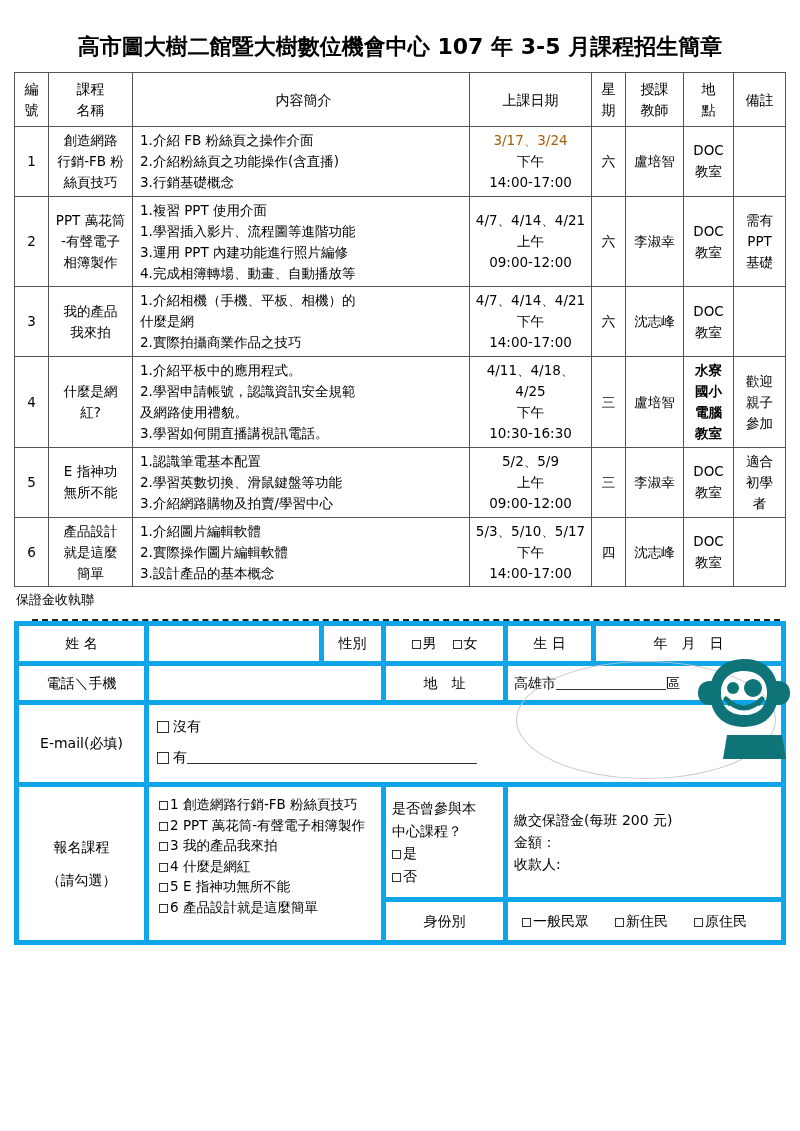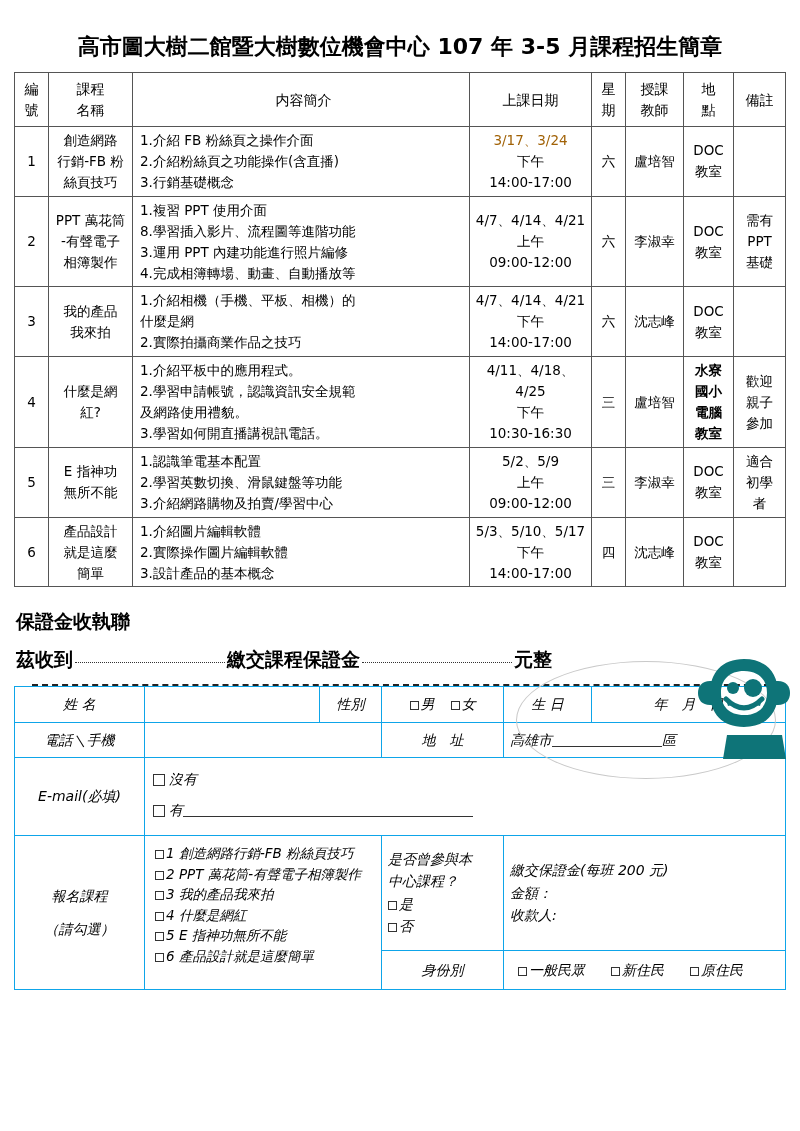--- a/index.html
+++ b/index.html
@@ -56,25 +56,24 @@
   .c-place  { width: 50px;  text-align: center; }
   .c-note   { width: 52px;  text-align: center; }
 
   .stackline { display: block; }
   .date-red { color: #a16207; }
   .bold-place { font-weight: bold; }
 
   
   .receipt {
     position: relative;
-    margin-top: 15px;
-    font-size: 19px;
+    margin-top: 0;
+    font-size: 13px;
     line-height: 2.0;
     z-index: 3;
-    font-weight: bold;
   }
   .receipt .line1 { padding-left: 2px; }
   .receipt .line2 { padding-left: 2px; }
   .dots {
     display: inline-block;
     width: 150px;
     border-bottom: 1.5px dotted #333;
     margin: 0 2px;
     vertical-align: 3px;
     height: 12px;
@@ -115,26 +114,25 @@
   .reg-head .rh-title { white-space: nowrap; }
   .reg-head .rh-date { font-weight: bold; margin-left: 30px; white-space: nowrap; }
   .reg-head .rh-num  { font-weight: bold; margin-left: 96px; white-space: nowrap; }
 
   table.reg {
     width: 100%;
     border-collapse: collapse;
     table-layout: fixed;
   }
   table.reg td {
-    border: 1px solid #0ea5e9;
+    border: 5px solid #0ea5e9;
     font-size: 14px;
     padding: 6px 6px;
     vertical-align: middle;
     line-height: 1.6;
-    font-style: italic;
   }
   .r-label { text-align: center; }
   .blankline {
     display: inline-block;
     border-bottom: 1.4px solid #333;
     min-width: 110px;
     height: 14px;
     vertical-align: -2px;
   }
   .blankline.long { min-width: 290px; }
@@ -230,21 +228,21 @@
           <td class="c-no">
             <span class="stackline">2</span>
           </td>
           <td class="c-name">
             <span class="stackline">PPT 萬花筒</span>
             <span class="stackline">-有聲電子</span>
             <span class="stackline">相簿製作</span>
           </td>
           <td class="c-desc">
             <span class="stackline">1.複習 PPT 使用介面</span>
-            <span class="stackline">8.學習插入影片、流程圖等進階功能</span>
+            <span class="stackline">1.學習插入影片、流程圖等進階功能</span>
             <span class="stackline">3.運用 PPT 內建功能進行照片編修</span>
             <span class="stackline">4.完成相簿轉場、動畫、自動播放等</span>
           </td>
           <td class="c-date">
             <span class="stackline">4/7、4/14、4/21</span>
             <span class="stackline">上午</span>
             <span class="stackline">09:00-12:00</span>
           </td>
           <td class="c-week">
             <span class="stackline">六</span>
@@ -407,23 +405,20 @@
     <circle cx="57" cy="33" r="9" fill="#0e7478"></circle>
     <circle cx="37" cy="33" r="6" fill="#0e7478"></circle>
     <path d="M30 44 Q48 62 66 44" stroke="#0e7478" stroke-width="5" fill="none" stroke-linecap="round"></path>
     <path d="M30 44 l2 7 l7 -2 Z" fill="#0e7478"></path>
     <path d="M66 44 l-2 7 l-7 -2 Z" fill="#0e7478"></path>
     <path d="M31 80 L86 80 L90 104 L27 104 Z" fill="#0e7478"></path>
   </svg>
 
   <div class="receipt">
     <div class="line1">保證金收執聯</div>
-    <div class="line2">
-      <span>茲收到</span><span class="dots"></span><span>繳交課程保證金</span><span class="dots"></span><span>元整</span>
-    </div>
   </div>
   <div class="cutline"></div>
 
 
   <table class="reg">
     <colgroup>
       <col style="width:130px">
         <col style="width:175px">
         <col style="width:62px">
       <col style="width:122px">

